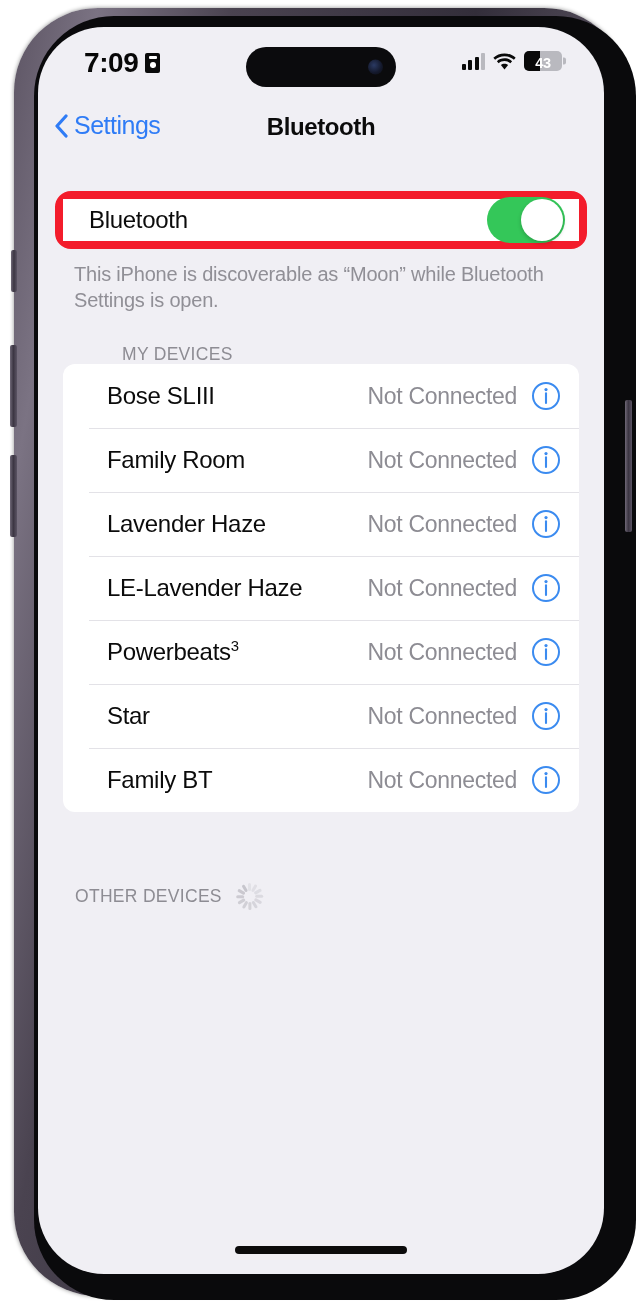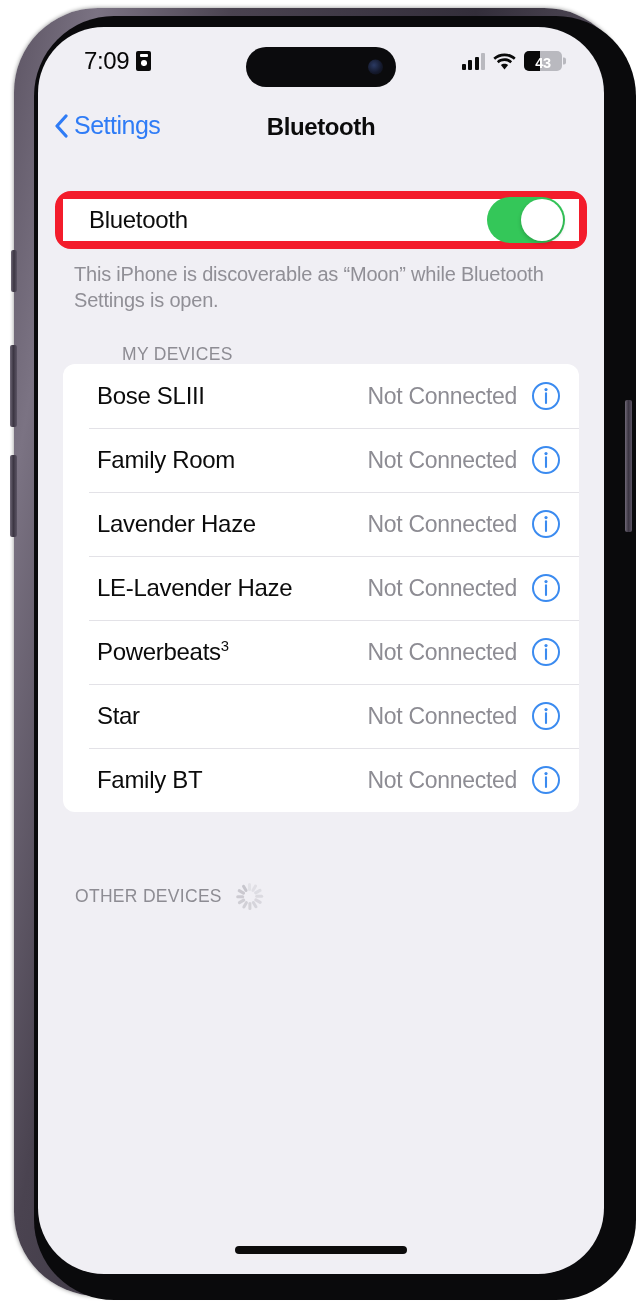--- a/index.html
+++ b/index.html
@@ -69,22 +69,22 @@
   }
   #status-time-group {
     position: absolute;
     left: 46px;
     top: 22px;
     display: flex;
     align-items: center;
     gap: 7px;
   }
   #status-time {
-    font-size: 24px;
-    font-weight: normal;
+    font-size: 28px;
+    font-weight: bold;
     color: #070707;
     letter-spacing: -0.4px;
     line-height: 1;
   }
   #id-card-icon {
     width: 15px;
     height: 20px;
     border-radius: 2px;
     background: #0a0a0a;
     position: relative;
@@ -332,21 +332,21 @@
     width: 516px;
     background: #ffffff;
     border-radius: 12px;
     overflow: hidden;
   }
   .device-row {
     position: relative;
     height: 64px;
     display: flex;
     align-items: center;
-    padding: 0 18px 0 34px;
+    padding: 0 18px 0 44px;
     box-sizing: border-box;
     cursor: pointer;
   }
   .device-row + .device-row::before {
     content: "";
     position: absolute;
     left: 26px;
     right: 0;
     top: 0;
     height: 1px;

